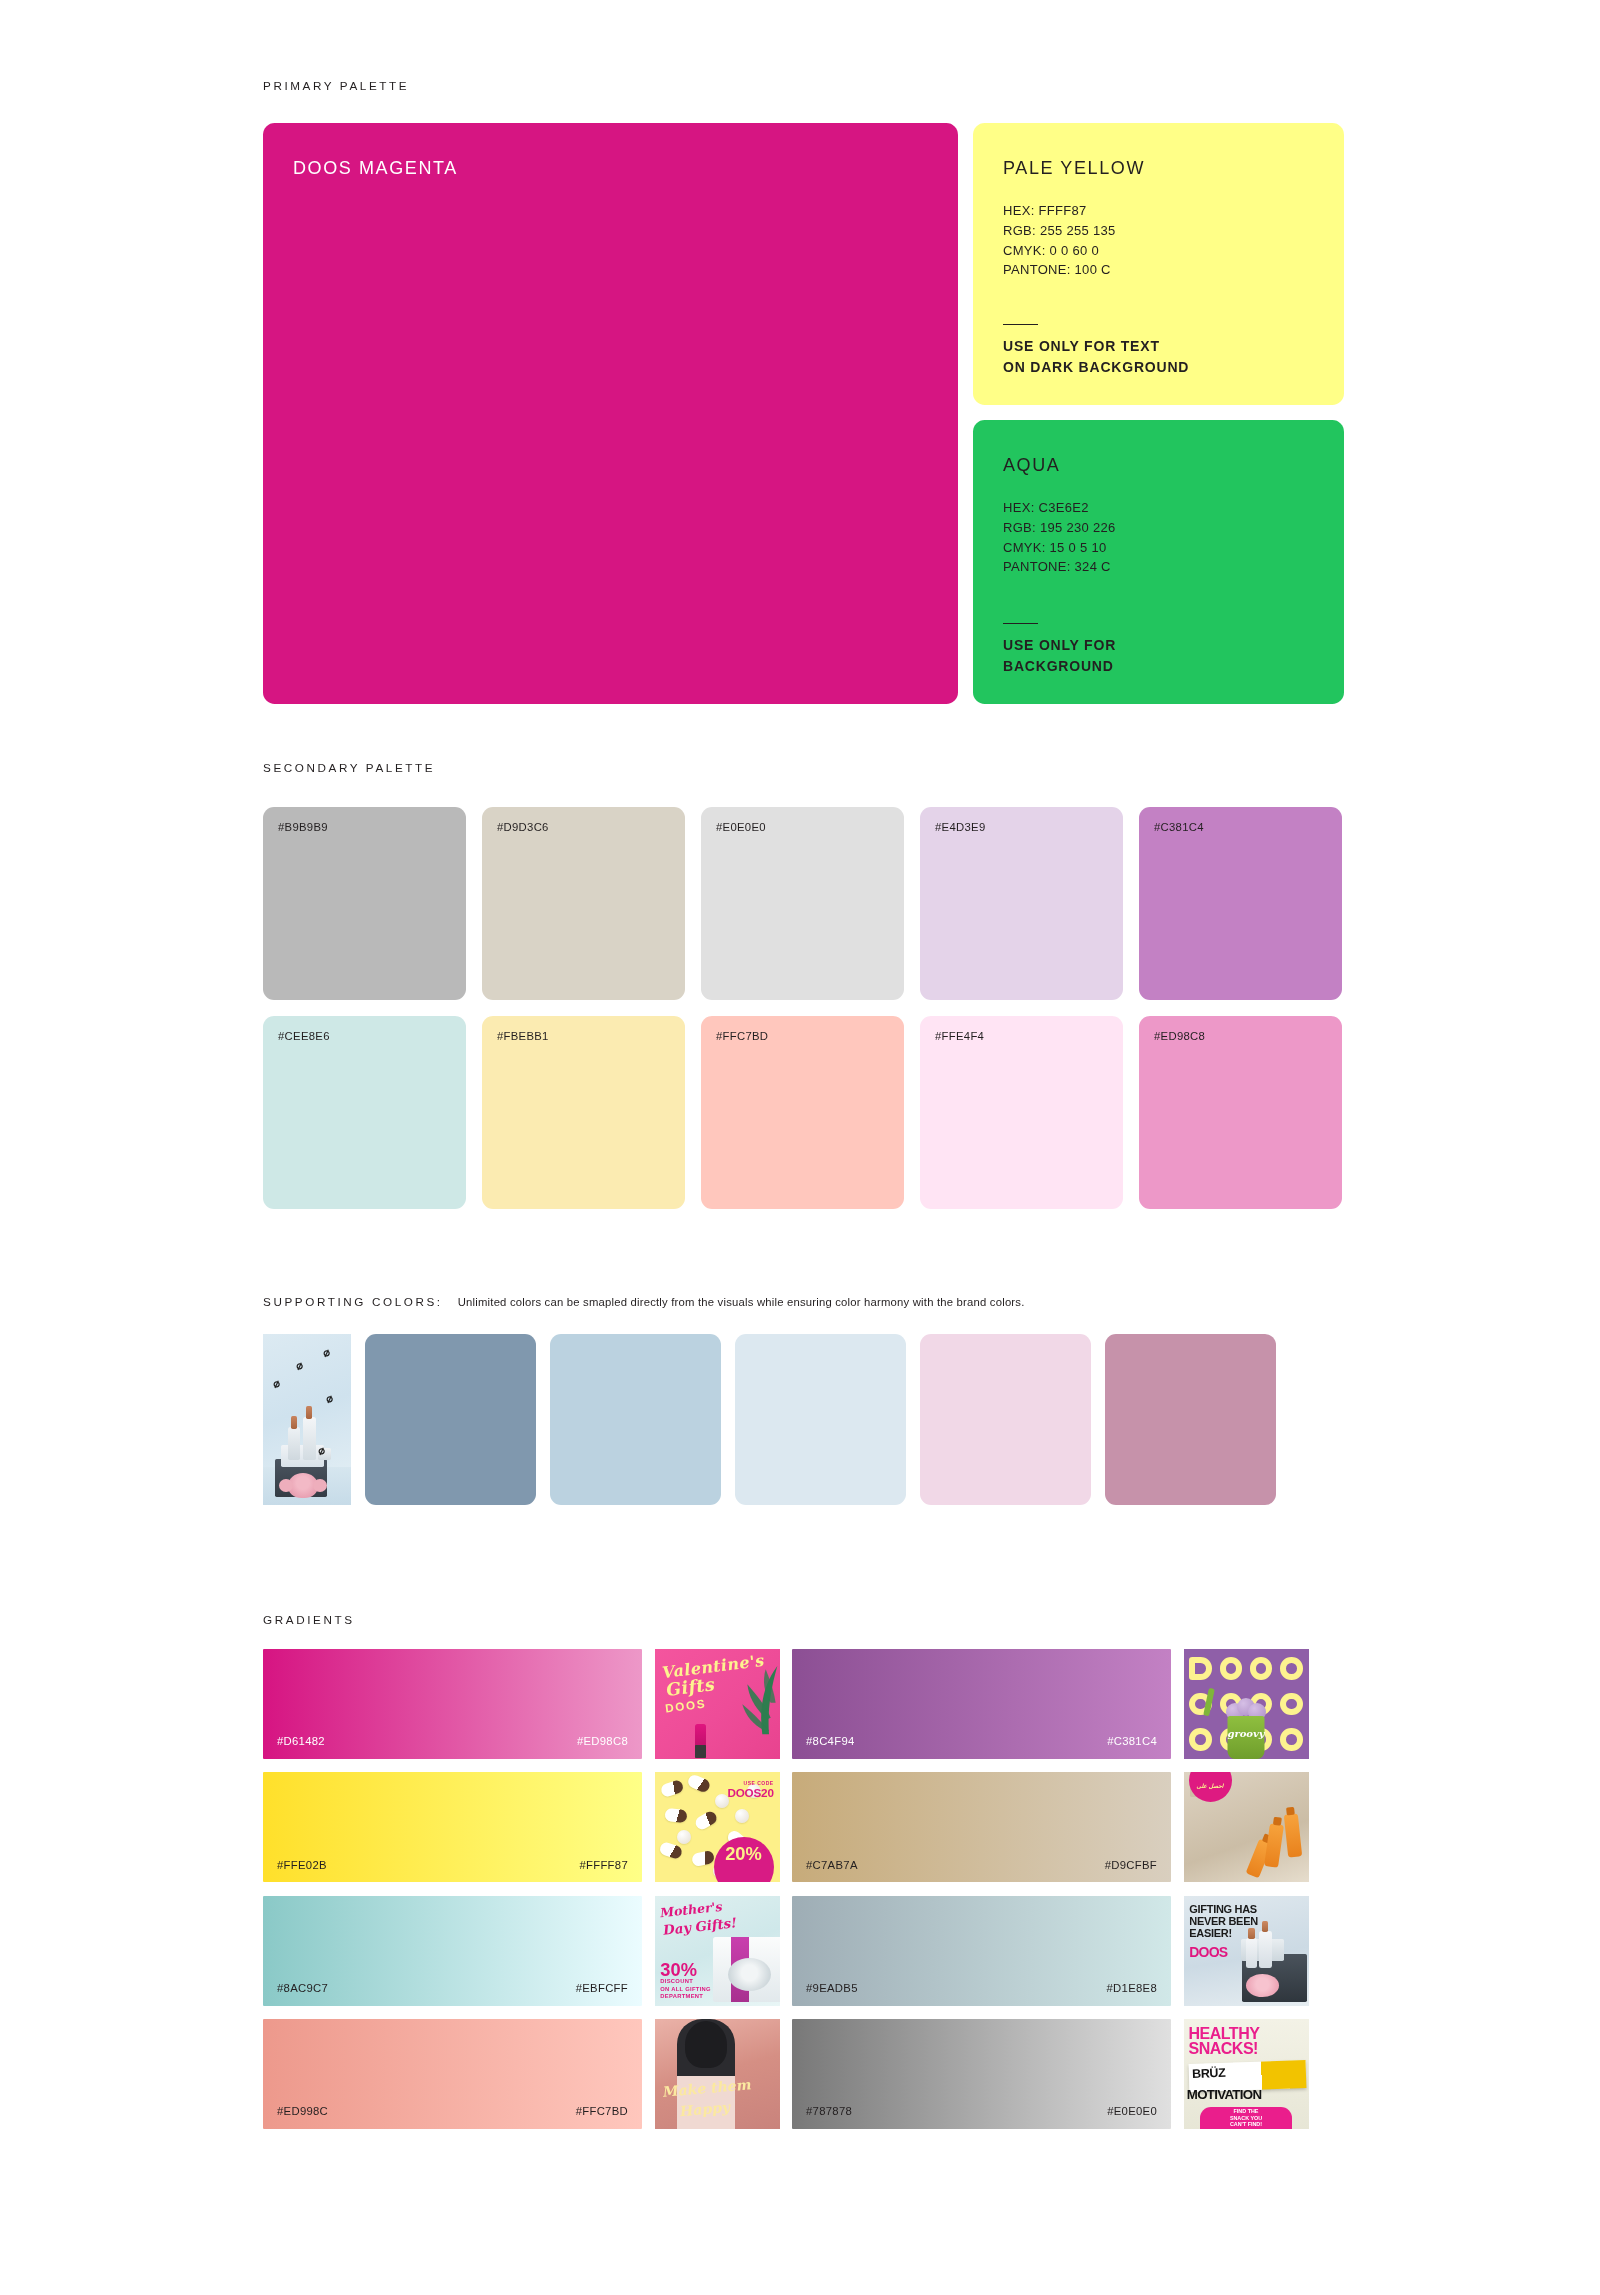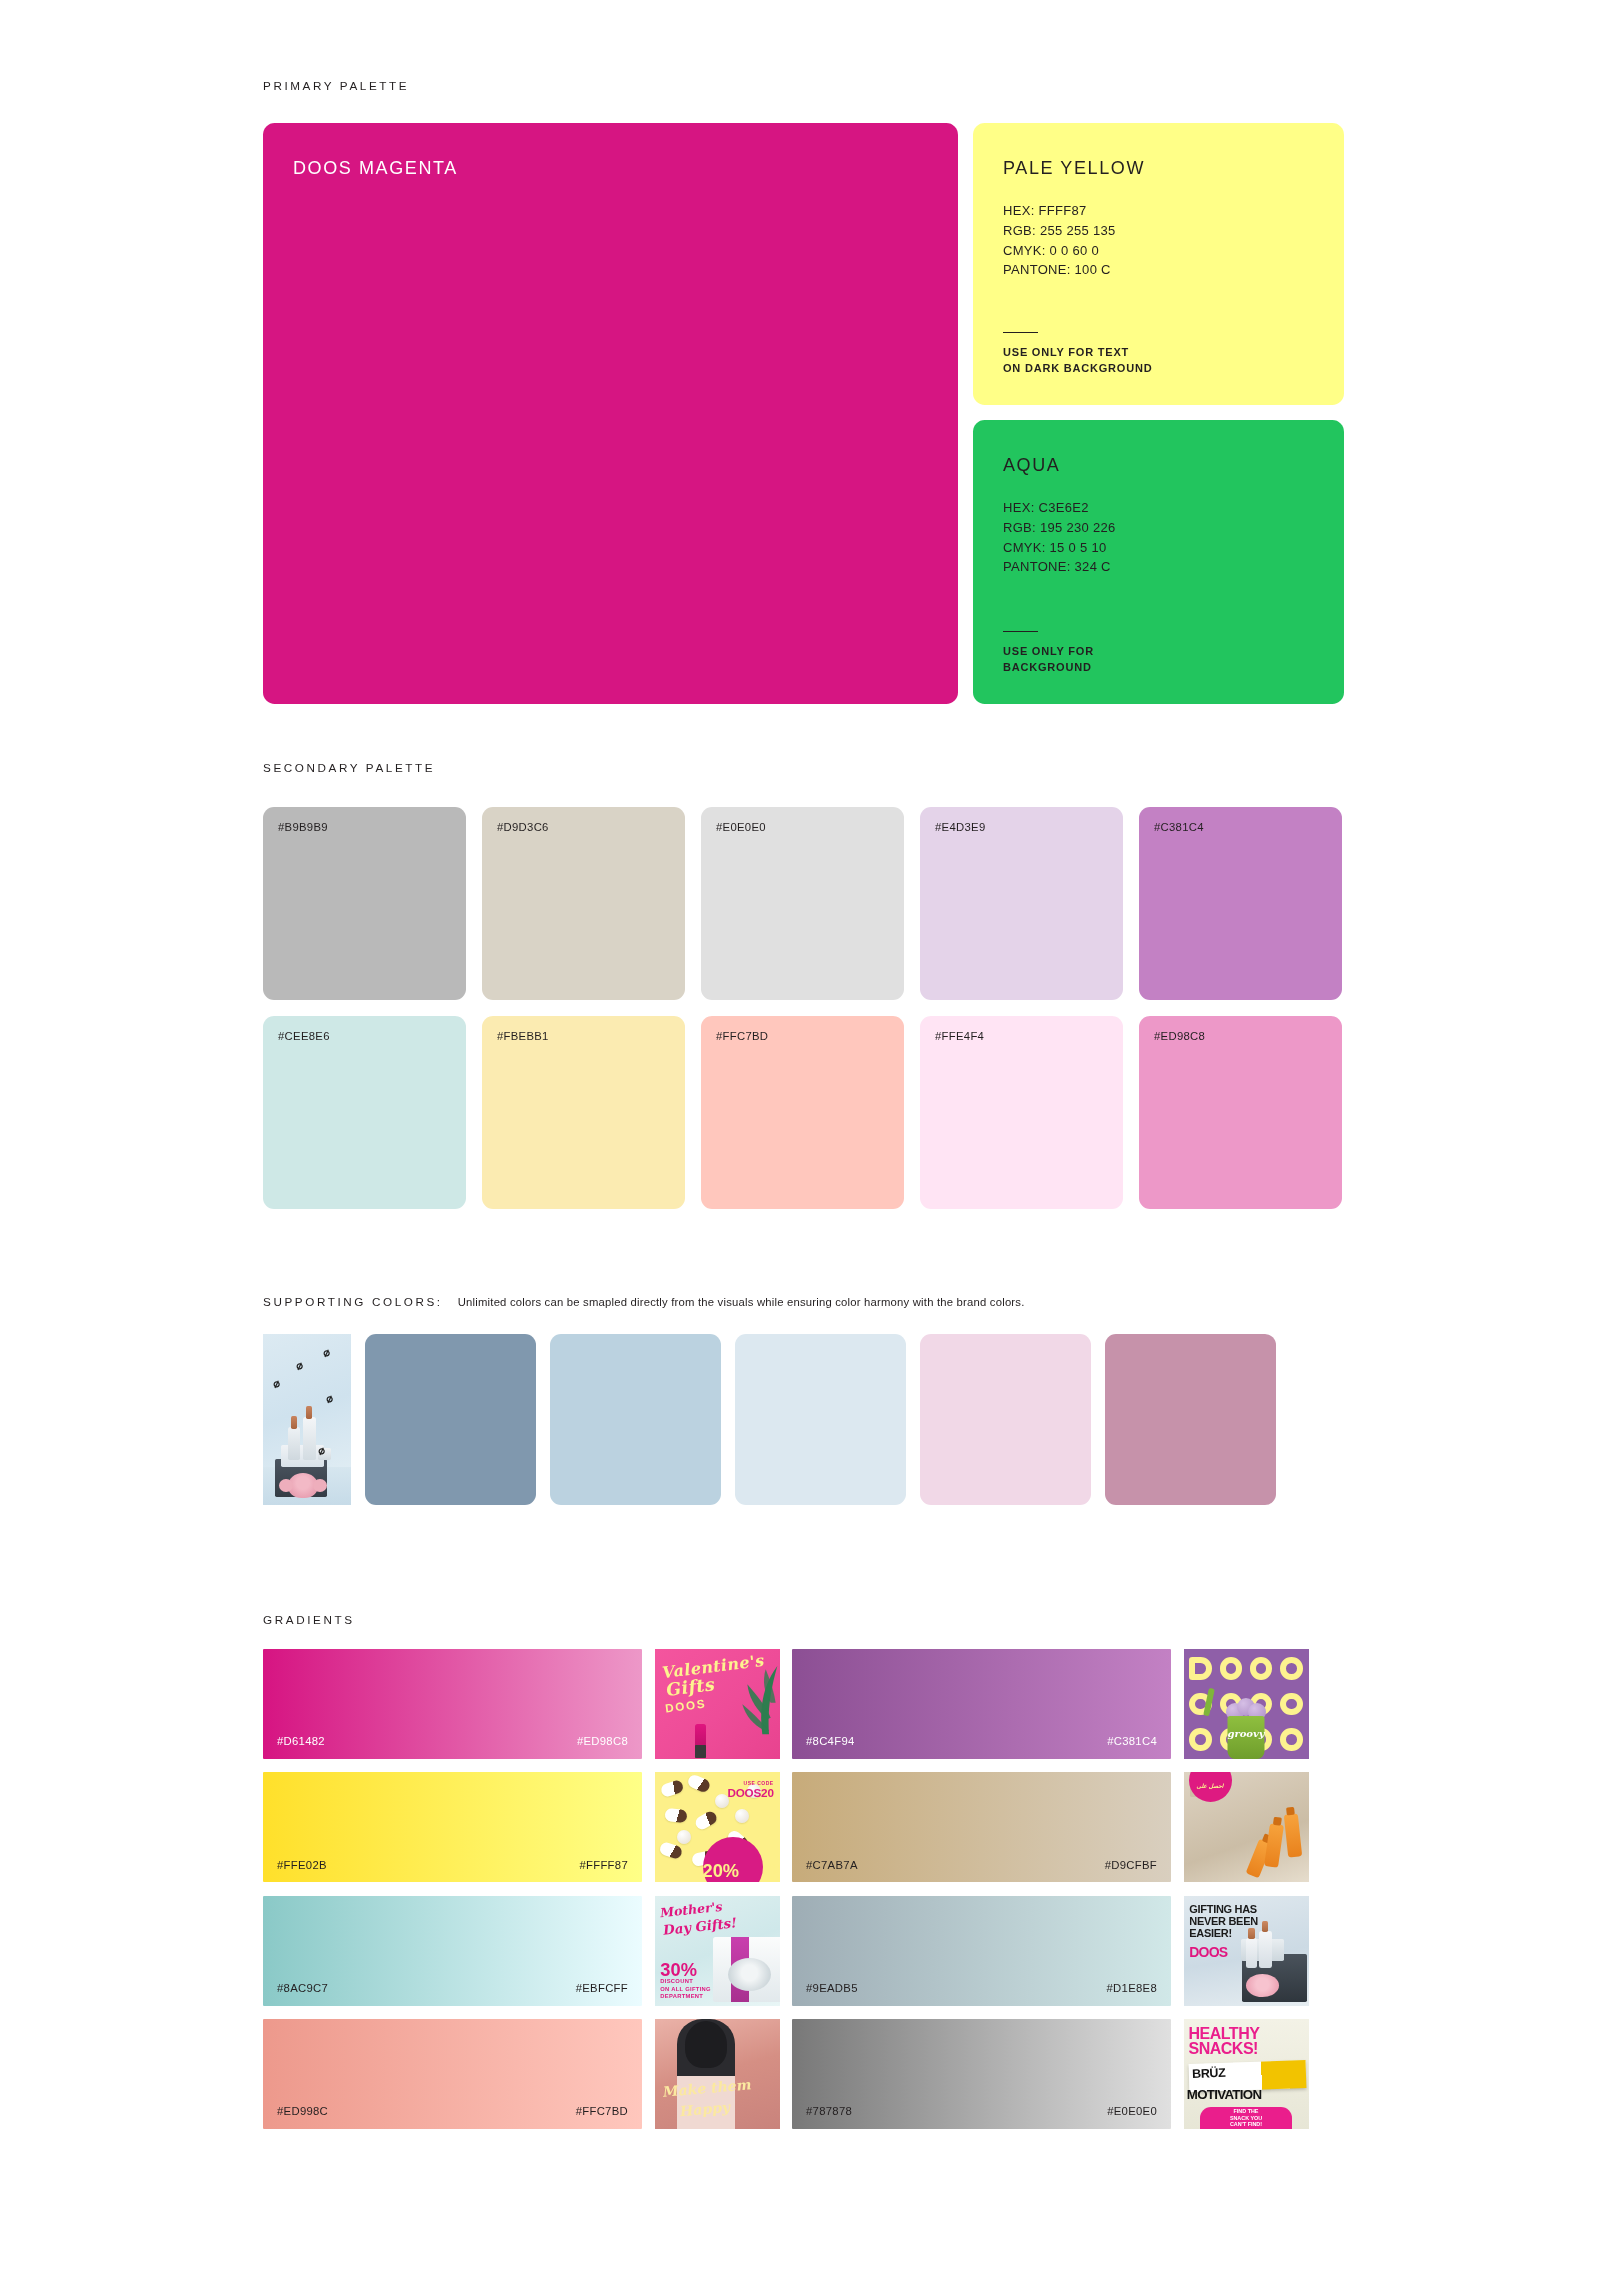--- a/index.html
+++ b/index.html
@@ -52,21 +52,21 @@
     letter-spacing: 1.6px;
     font-weight: 400;
     margin-bottom: 22px;
   }
   .sw-specs { font-size: 13px; line-height: 1.52; letter-spacing: 0.3px; }
   .sw-specs div { white-space: pre; }
 
   .sw-note-block { position:absolute; left:30px; bottom: 28px; }
   .sw-rule { width: 35px; height: 1.2px; background: #231f20; margin-bottom: 11.7px; }
   .sw-note {
-    font-size: 11px;
+    font-size: 14px;
     letter-spacing: 0.8px;
     line-height: 1.45;
     font-weight: 700;
     color: #231f20;
   }
 
   .light-text { color: #ffffff; }
   .dark-text { color: #231f20; }
 
   
@@ -248,23 +248,23 @@
     position:absolute; width:14px; height:14px; border-radius:50%;
     background:radial-gradient(circle at 35% 30%,#ffffff,#e4ded2);
     box-shadow:0 0.8px 1.7px rgba(0,0,0,.12);
   }
   .th-usecode {
     position:absolute; right:5.8px; top:7.5px; text-align:right;
   }
   .th-usecode .small { font-size:5px; font-weight:700; color:#de1a81; letter-spacing:0.5px; }
   .th-usecode .big { font-size:11.7px; font-weight:700; color:#de1a81; letter-spacing:-0.2px; }
   .th-disc-circle {
-    position:absolute; right:17px; bottom:-15px; width:60px; height:60px;
+    position:absolute; right:6px; bottom:-15px; width:60px; height:60px;
     border-radius:50%; background:#d81b84; color:#fdf089;
-    display:flex; flex-direction:row; align-items:center; justify-content:flex-start;
+    display:flex; flex-direction:column; align-items:center; justify-content:flex-start;
     padding-top:7.5px;
     gap:29px;
   }
   .th-disc-circle .pct { font-size:18.3px; font-weight:700; line-height:1; }
   .th-disc-circle .cap { font-size:5px; font-weight:700; letter-spacing:0.3px; line-height:1.25; text-align:center; margin-top:1.7px; }
 
   
   .th-oils { background:linear-gradient(160deg,#ded3c2 0%,#cbbda6 60%,#e6ddcd 100%); }
   .th-oils .bottle {
     position:absolute; width:14px; height:43px; border-radius:3.3px;

